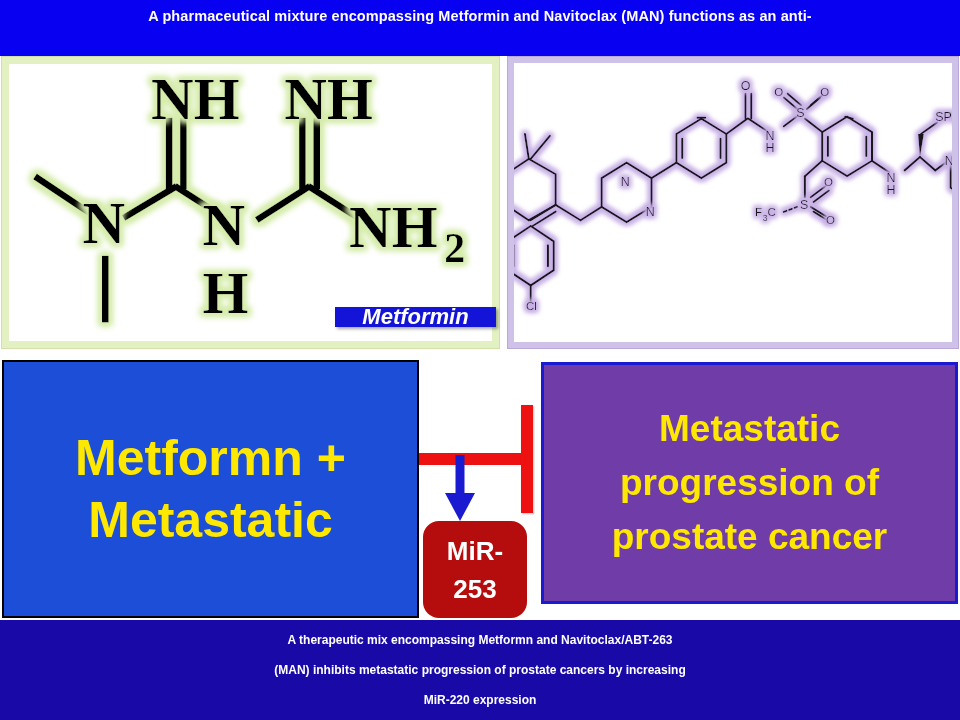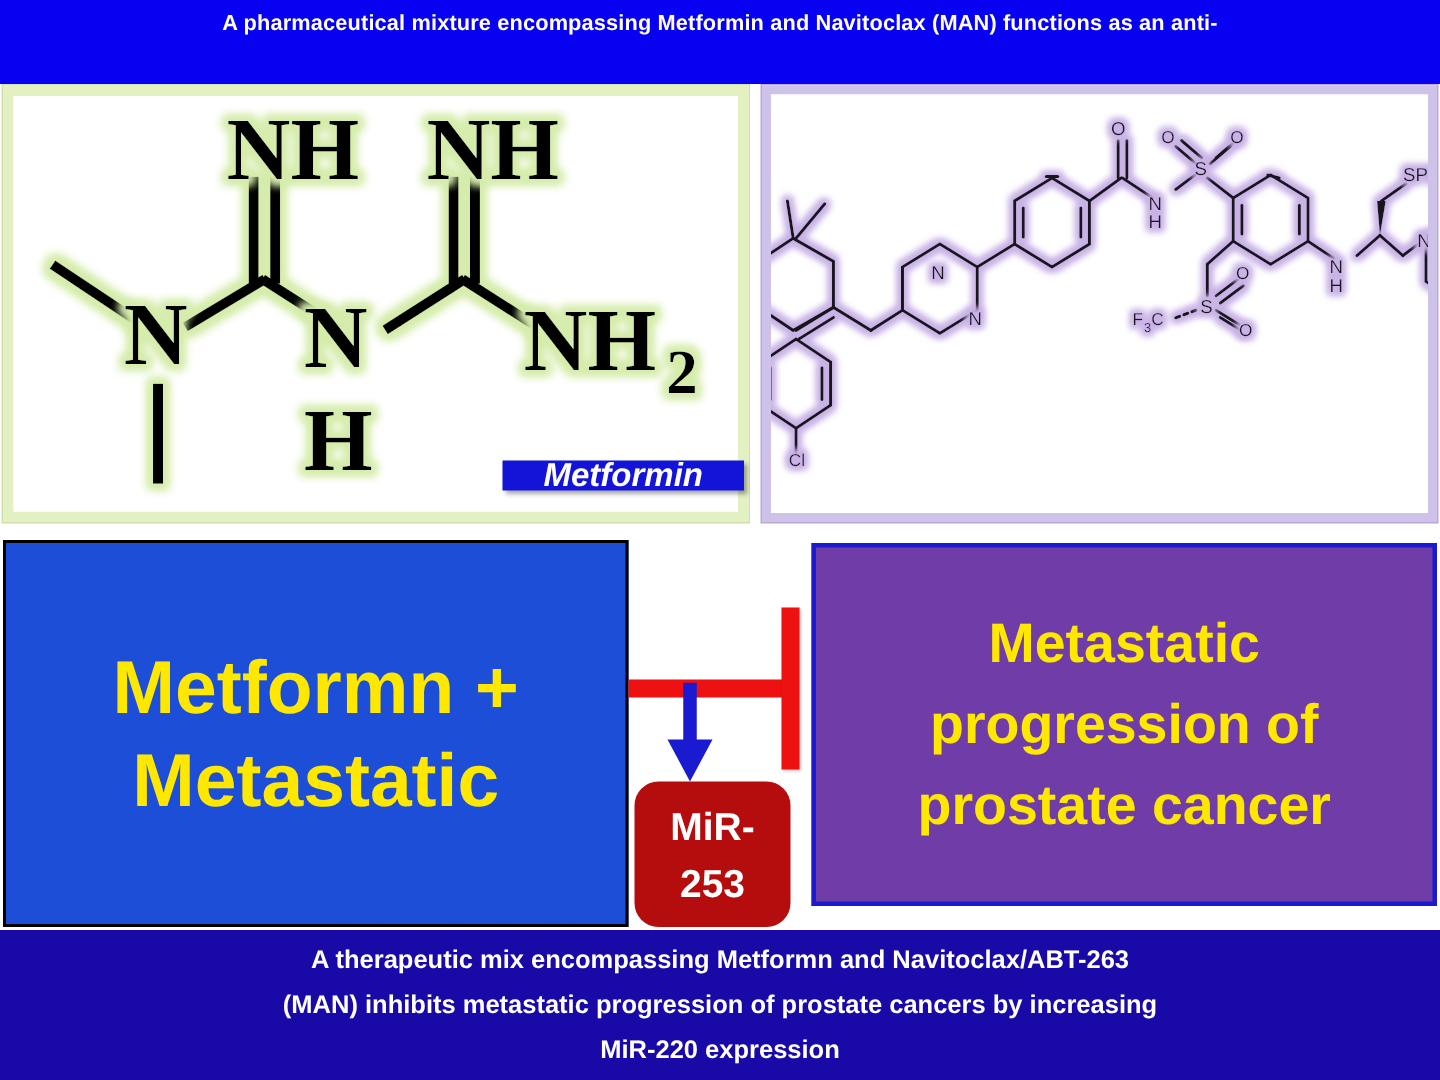--- a/index.html
+++ b/index.html
@@ -110,21 +110,21 @@
     box-sizing:border-box;
     border-radius:16px;
   }
   #mir-box .l{display:block;}
 
   
   #caption-bar{
     position:absolute;left:0;top:620px;width:960px;height:100px;
     background:#190aa8;
     color:#ffffff;
-    font-weight:bold;font-size:17px;line-height:30px;
+    font-weight:bold;font-size:12px;line-height:30px;
     text-align:center;
     box-sizing:border-box;
     padding:5px 18px 0 18px;
   }
   #caption-bar .l{display:block;}
 </style>
 </head>
 <body>
 
 <div id="figure">

